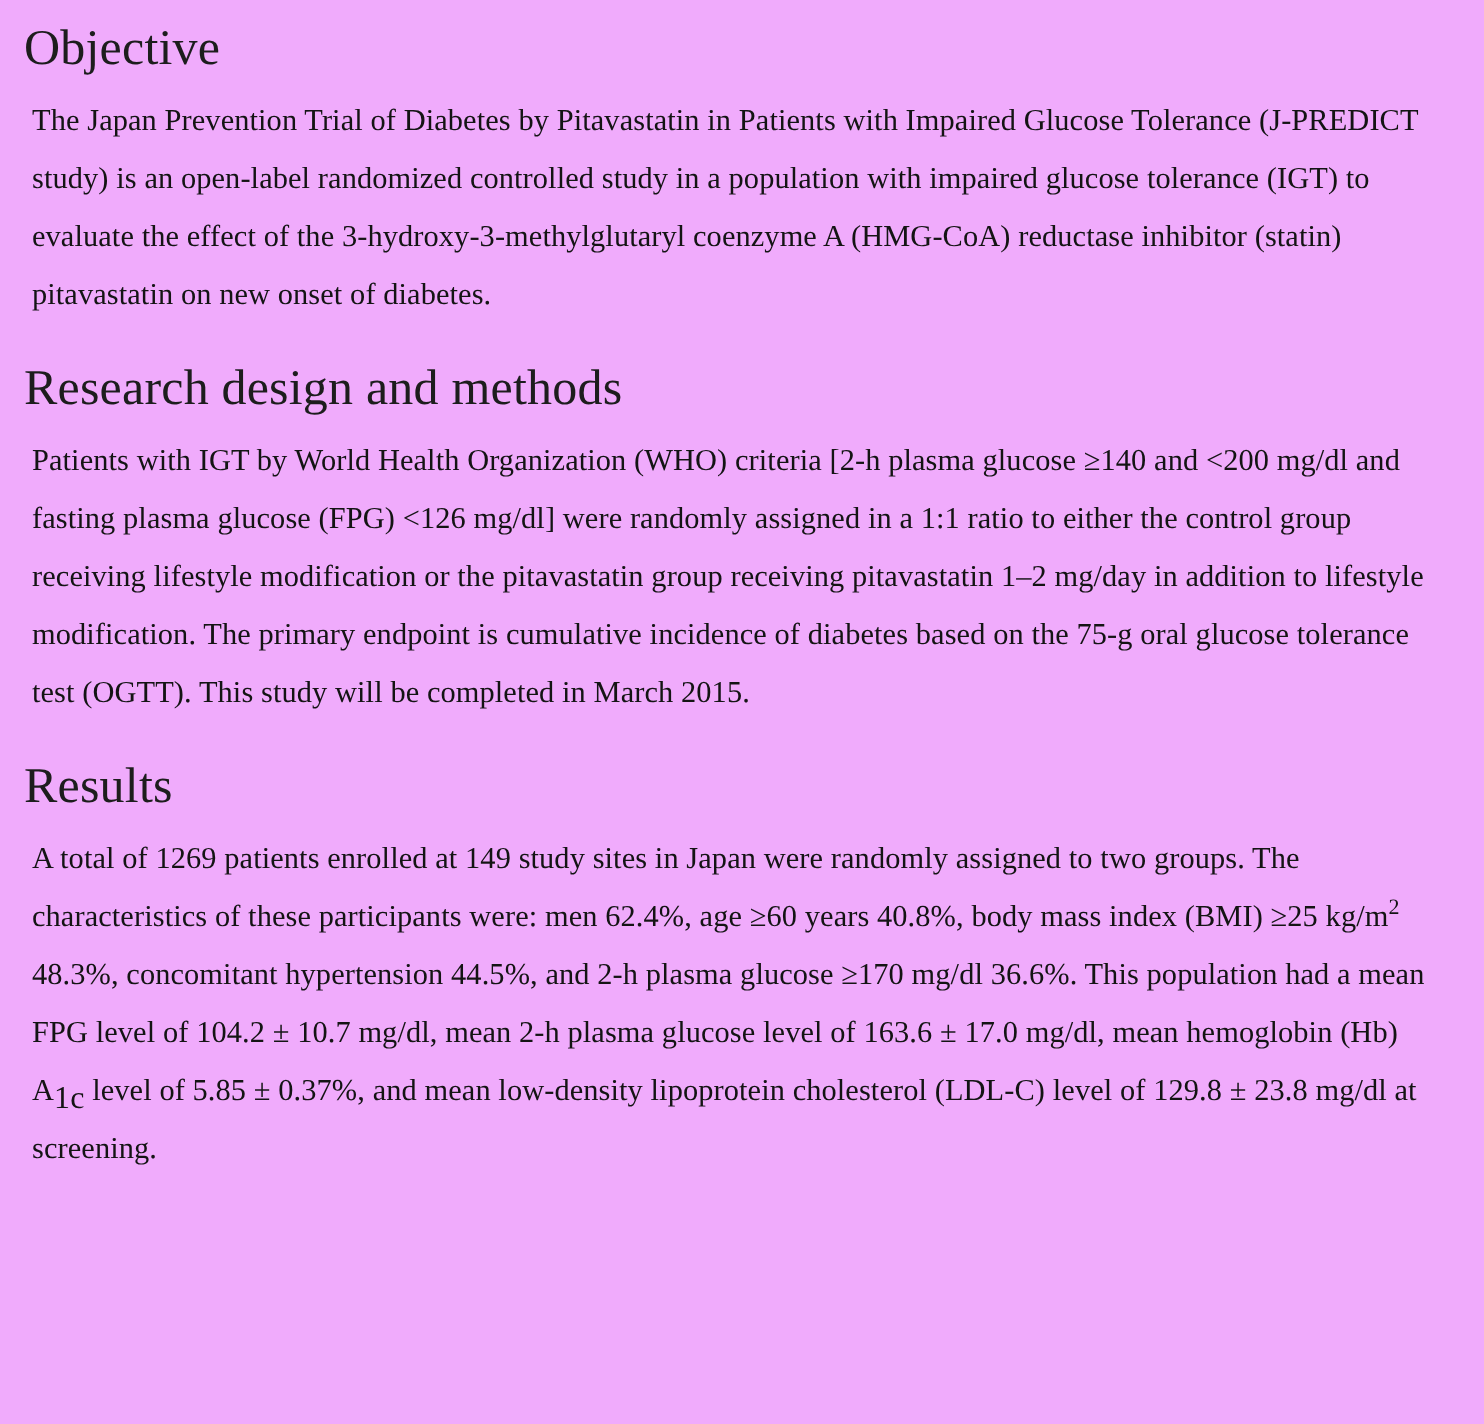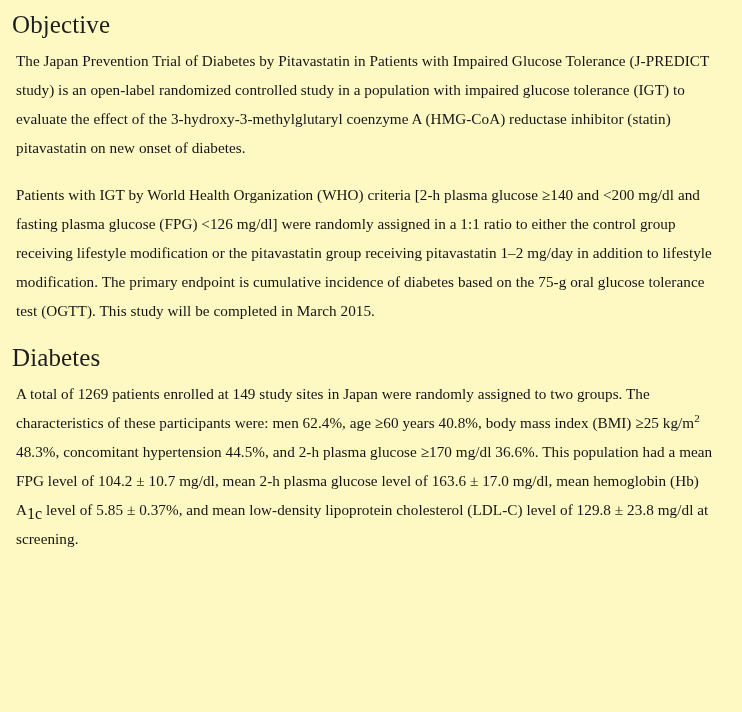--- a/index.html
+++ b/index.html
@@ -12,21 +12,21 @@
     background: #fdfdfc;
     font-family: "Liberation Serif", "DejaVu Serif", serif;
     color: #1a1a1a;
     overflow: hidden;
   }
   .page {
     box-sizing: border-box;
     width: 742px;
     height: 712px;
     padding: 8px 12px 0 12px;
-    background: #fef9c3;
+    background: #f0abfc;
   }
   .section {
     margin: 0;
   }
   h2.section-heading {
     font-family: "Liberation Serif", "DejaVu Serif", serif;
     font-weight: 400;
     font-size: 25px;
     line-height: 30px;
     color: #1d1d1d;
@@ -65,21 +65,22 @@
 <body>
 
 <div class="page">
 
   <div class="section">
     <h2 id="first-heading" class="section-heading">Objective</h2>
     <p class="body-text">The Japan Prevention Trial of Diabetes by Pitavastatin in Patients with Impaired Glucose Tolerance (J-PREDICT study) is an open-label randomized controlled study in a population with impaired glucose tolerance (IGT) to evaluate the effect of the 3-hydroxy-3-methylglutaryl coenzyme A (HMG-CoA) reductase inhibitor (statin) pitavastatin on new onset of diabetes.</p>
   </div>
 
   <div class="section">
+    <h2 class="section-heading">Research design and methods</h2>
     <p class="body-text">Patients with IGT by World Health Organization (WHO) criteria [2-h plasma glucose ≥140 and &lt;200 mg/dl and fasting plasma glucose (FPG) &lt;126 mg/dl] were randomly assigned in a 1:1 ratio to either the control group receiving lifestyle modification or the pitavastatin group receiving pitavastatin 1–2 mg/day in addition to lifestyle modification. The primary endpoint is cumulative incidence of diabetes based on the 75-g oral glucose tolerance test (OGTT). This study will be completed in March 2015.</p>
   </div>
 
   <div class="section">
-    <h2 class="section-heading">Diabetes</h2>
+    <h2 class="section-heading">Results</h2>
     <p class="body-text">A total of 1269 patients enrolled at 149 study sites in Japan were randomly assigned to two groups. The characteristics of these participants were: men 62.4%, age ≥60 years 40.8%, body mass index (BMI) ≥25 kg/m<span class="sup">2</span> 48.3%, concomitant hypertension 44.5%, and 2-h plasma glucose ≥170 mg/dl 36.6%. This population had a mean FPG level of 104.2 ± 10.7 mg/dl, mean 2-h plasma glucose level of 163.6 ± 17.0 mg/dl, mean hemoglobin (Hb) A<span class="sub">1c</span> level of 5.85 ± 0.37%, and mean low-density lipoprotein cholesterol (LDL-C) level of 129.8 ± 23.8 mg/dl at screening.</p>
   </div>
 
 </div>
 
 </body></html>

